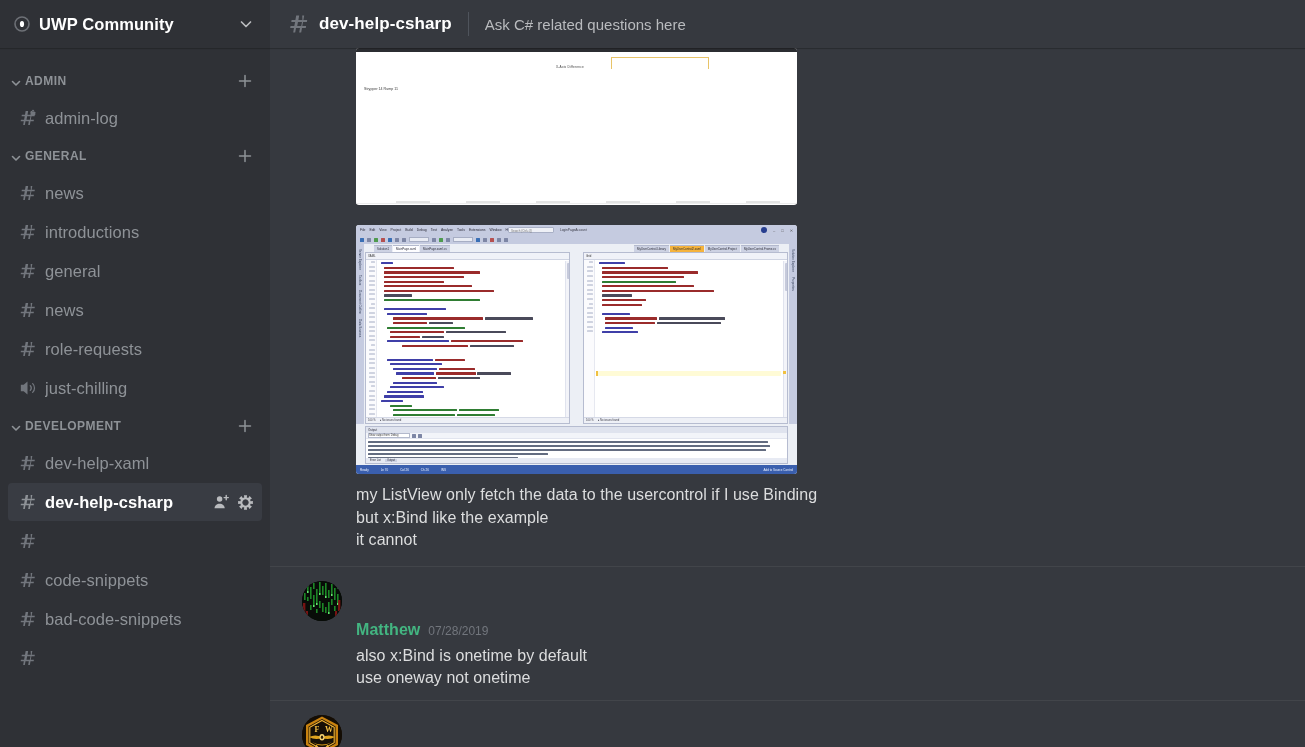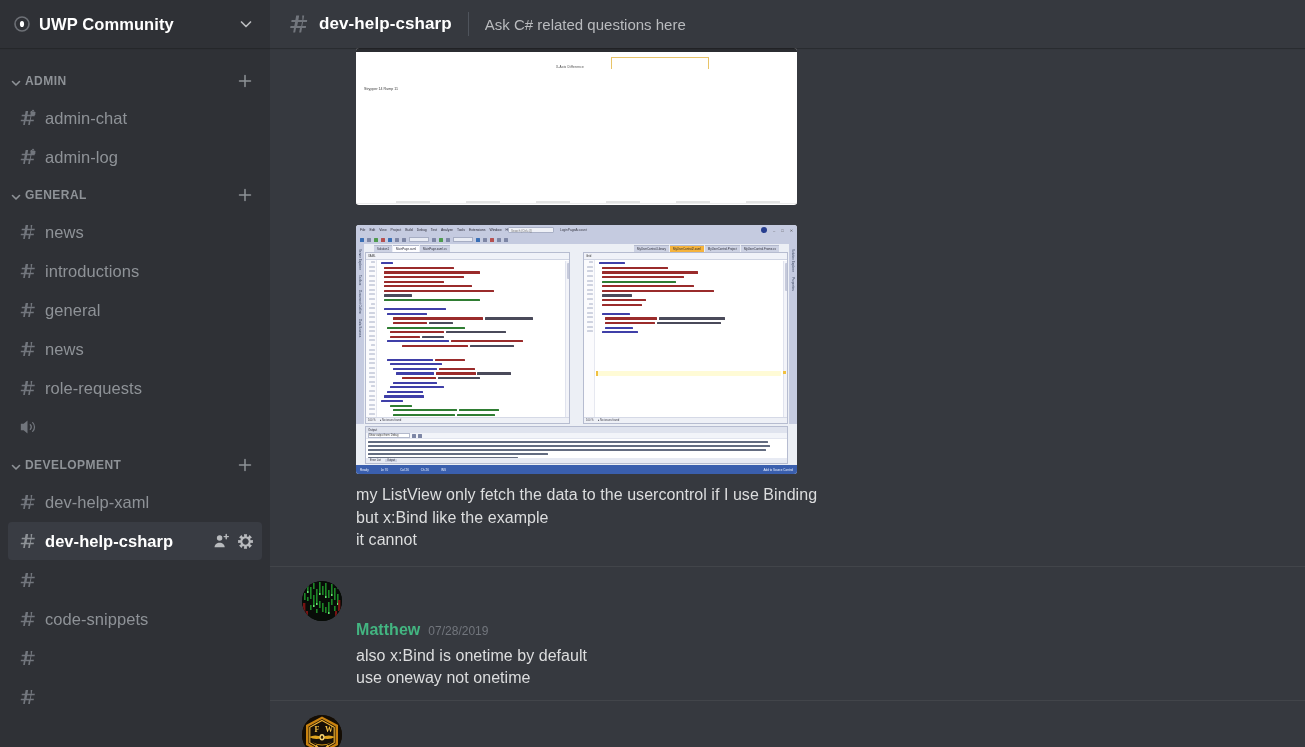--- a/index.html
+++ b/index.html
@@ -460,30 +460,20 @@
             </svg></span>
         </div>
         <div class="chan">
           <span class="chan-icon"><svg viewBox="0 0 24 24" width="20" height="20">
               <path fill="currentColor" d="M9.2 3.5 L8.4 8 H4.6 l-.3 2 h3.8 l-.8 4 H3.5 l-.3 2 h3.8 l-.8 4.5 h2 l.8-4.5 h4 l-.8 4.5 h2 l.8-4.5 h3.8 l.3-2 h-3.8 l.8-4 h3.8 l.3-2 h-3.8 l.8-4.5 h-2 L15.4 8 h-4 l.8-4.5z M11 10 h4 l-.8 4 h-4z"></path>
               <g fill="currentColor">
                 <rect x="15.2" y="4.4" width="5.6" height="4" rx=".7"></rect>
                 <path d="M16.6 4.6 v-1.2 a1.4 1.4 0 0 1 2.8 0 v1.2 h-1 v-1.2 a.5 .5 0 0 0 -.9 0 v1.2 z"></path>
               </g>
             </svg></span>
-          <span class="chan-name">admin-chat</span>
-        </div>
-        <div class="chan">
-          <span class="chan-icon"><svg viewBox="0 0 24 24" width="20" height="20">
-              <path fill="currentColor" d="M9.2 3.5 L8.4 8 H4.6 l-.3 2 h3.8 l-.8 4 H3.5 l-.3 2 h3.8 l-.8 4.5 h2 l.8-4.5 h4 l-.8 4.5 h2 l.8-4.5 h3.8 l.3-2 h-3.8 l.8-4 h3.8 l.3-2 h-3.8 l.8-4.5 h-2 L15.4 8 h-4 l.8-4.5z M11 10 h4 l-.8 4 h-4z"></path>
-              <g fill="currentColor">
-                <rect x="15.2" y="4.4" width="5.6" height="4" rx=".7"></rect>
-                <path d="M16.6 4.6 v-1.2 a1.4 1.4 0 0 1 2.8 0 v1.2 h-1 v-1.2 a.5 .5 0 0 0 -.9 0 v1.2 z"></path>
-              </g>
-            </svg></span>
           <span class="chan-name">admin-log</span>
         </div>
         <div class="cat">
           <span class="cat-chevron"><svg viewBox="0 0 12 12">
               <path fill="none" stroke="currentColor" stroke-width="1.6" stroke-linecap="round" stroke-linejoin="round" d="M2.5 4.5 L6 8 L9.5 4.5"></path>
             </svg></span>
           <span class="cat-name">GENERAL</span>
           <span class="cat-plus"><svg viewBox="0 0 18 18">
               <path stroke="currentColor" stroke-width="1.5" stroke-linecap="round" fill="none" d="M9 3.5 v11 M3.5 9 h11"></path>
             </svg></span>
@@ -517,20 +507,21 @@
               <path fill="currentColor" d="M9.2 3.5 L8.4 8 H4.6 l-.3 2 h3.8 l-.8 4 H3.5 l-.3 2 h3.8 l-.8 4.5 h2 l.8-4.5 h4 l-.8 4.5 h2 l.8-4.5 h3.8 l.3-2 h-3.8 l.8-4 h3.8 l.3-2 h-3.8 l.8-4.5 h-2 L15.4 8 h-4 l.8-4.5z M11 10 h4 l-.8 4 h-4z"></path>
             </svg></span>
           <span class="chan-name">role-requests</span>
         </div>
         <div class="chan">
           <span class="chan-icon"><svg viewBox="0 0 24 24" width="20" height="20">
               <path fill="currentColor" d="M11.4 4.3 L6.8 8.2 H3.4 v7.6 h3.4 l4.6 3.9 z"></path>
               <path fill="none" stroke="currentColor" stroke-width="1.7" stroke-linecap="round" d="M14.8 9.4 a3.6 3.6 0 0 1 0 5.2"></path>
               <path fill="none" stroke="currentColor" stroke-width="1.5" stroke-linecap="round" d="M17.6 6.8 a7.2 7.2 0 0 1 0 10.4"></path>
             </svg></span>
+          <span class="chan-name">just-chilling</span>
         </div>
         <div class="cat">
           <span class="cat-chevron"><svg viewBox="0 0 12 12">
               <path fill="none" stroke="currentColor" stroke-width="1.6" stroke-linecap="round" stroke-linejoin="round" d="M2.5 4.5 L6 8 L9.5 4.5"></path>
             </svg></span>
           <span class="cat-name">DEVELOPMENT</span>
           <span class="cat-plus"><svg viewBox="0 0 18 18">
               <path stroke="currentColor" stroke-width="1.5" stroke-linecap="round" fill="none" d="M9 3.5 v11 M3.5 9 h11"></path>
             </svg></span>
         </div>
@@ -570,20 +561,21 @@
         <div class="chan">
           <span class="chan-icon"><svg viewBox="0 0 24 24" width="20" height="20">
               <path fill="currentColor" d="M9.2 3.5 L8.4 8 H4.6 l-.3 2 h3.8 l-.8 4 H3.5 l-.3 2 h3.8 l-.8 4.5 h2 l.8-4.5 h4 l-.8 4.5 h2 l.8-4.5 h3.8 l.3-2 h-3.8 l.8-4 h3.8 l.3-2 h-3.8 l.8-4.5 h-2 L15.4 8 h-4 l.8-4.5z M11 10 h4 l-.8 4 h-4z"></path>
             </svg></span>
           <span class="chan-name">code-snippets</span>
         </div>
         <div class="chan">
           <span class="chan-icon"><svg viewBox="0 0 24 24" width="20" height="20">
               <path fill="currentColor" d="M9.2 3.5 L8.4 8 H4.6 l-.3 2 h3.8 l-.8 4 H3.5 l-.3 2 h3.8 l-.8 4.5 h2 l.8-4.5 h4 l-.8 4.5 h2 l.8-4.5 h3.8 l.3-2 h-3.8 l.8-4 h3.8 l.3-2 h-3.8 l.8-4.5 h-2 L15.4 8 h-4 l.8-4.5z M11 10 h4 l-.8 4 h-4z"></path>
             </svg></span>
+          <span class="chan-name">bad-code-snippets</span>
         </div>
         <div class="chan">
           <span class="chan-icon"><svg viewBox="0 0 24 24" width="20" height="20">
               <path fill="currentColor" d="M9.2 3.5 L8.4 8 H4.6 l-.3 2 h3.8 l-.8 4 H3.5 l-.3 2 h3.8 l-.8 4.5 h2 l.8-4.5 h4 l-.8 4.5 h2 l.8-4.5 h3.8 l.3-2 h-3.8 l.8-4 h3.8 l.3-2 h-3.8 l.8-4.5 h-2 L15.4 8 h-4 l.8-4.5z M11 10 h4 l-.8 4 h-4z"></path>
             </svg></span>
         </div>
       </div>
   </div>
 
   <div id="main">

